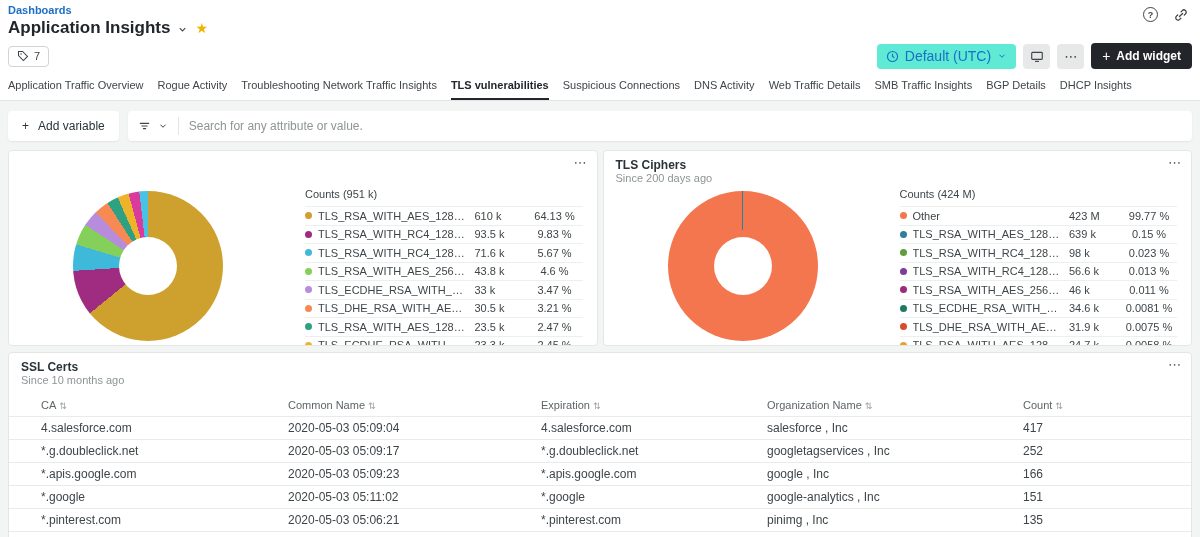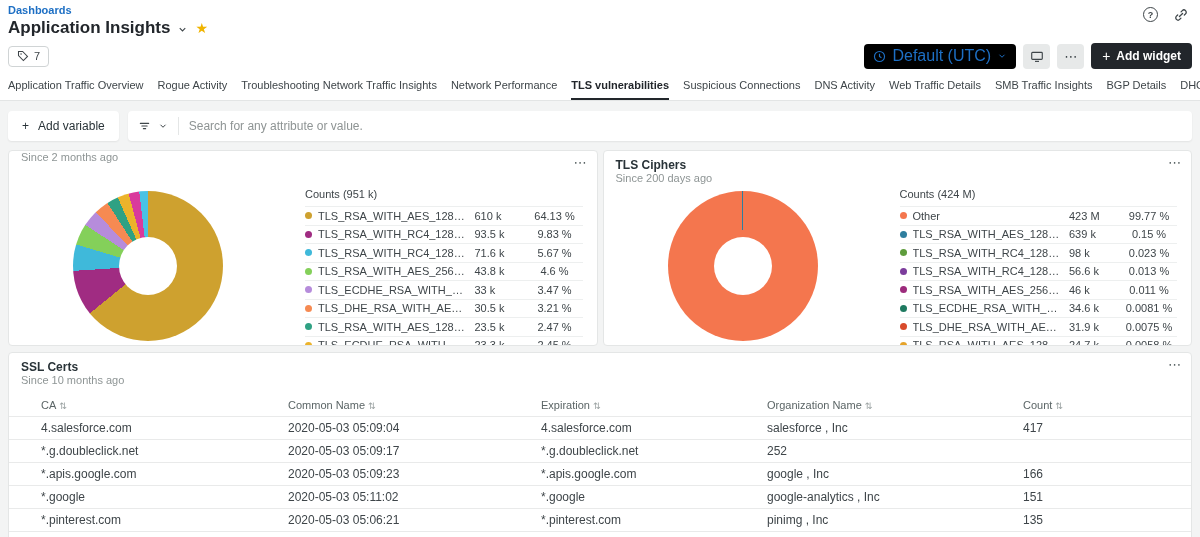--- a/index.html
+++ b/index.html
@@ -18,22 +18,22 @@
   .title-caret { color:#3E4549; margin-top:3px; }
   .star { color:#F0B400; font-size:14px; line-height:14px; cursor:pointer; }
   .top-icons { position:absolute; top:7px; right:12px; display:flex; gap:16px; align-items:center; color:#3E4549; }
   .help-circ { width:15px; height:15px; border:1.4px solid #3E4549; border-radius:50%;
                font-size:9px; font-weight:bold; display:flex; align-items:center; justify-content:center; cursor:pointer; }
 
   .row2 { display:flex; justify-content:space-between; align-items:center; padding:5px 8px 4px 8px; }
   .tag-pill { display:inline-flex; align-items:center; gap:5px; border:1px solid #D0D4D5; border-radius:4px;
               height:21px; padding:0 8px; font-size:11px; color:#3E4549; background:#fff; cursor:pointer; }
   .controls { display:flex; align-items:center; gap:7px; }
-  .tz-pill { display:flex; align-items:center; gap:6px; background:#000000; color:#1D6FC4;
-             border-radius:4px; height:25px; padding:0 9px; font-size:16px; cursor:pointer; }
+  .tz-pill { display:flex; align-items:center; gap:6px; background:#5eead4; color:#1D6FC4;
+             border-radius:4px; height:25px; padding:0 9px; font-size:14px; cursor:pointer; }
   .icon-btn { width:27px; height:25px; background:#E7E9E9; border-radius:4px; display:flex;
               align-items:center; justify-content:center; color:#3E4549; cursor:pointer; font-size:13px; }
   .add-widget { display:flex; align-items:center; gap:6px; background:#22262B; color:#fff; border-radius:4px;
                 height:26px; padding:0 11px; font-size:12px; font-weight:bold; cursor:pointer; border:none; }
   .add-widget .plus { font-size:14px; font-weight:normal; }
 
   .tabs { display:flex; gap:14px; padding:0 8px; border-bottom:1px solid #E3E5E5; margin-top:1px; }
   .tab { font-size:11px; color:#3E4549; padding:5px 0 7px 0; white-space:nowrap; cursor:pointer;
          border-bottom:2px solid transparent; }
   .tab.active { color:#22262B; font-weight:bold; border-bottom:2px solid #22262B; }
@@ -138,21 +138,20 @@
       <span class="plus">+</span>
       <span>Add widget</span>
     </button>
   </span>
 </div>
 
 <div class="tabs" id="tabs">
     <div class="tab">Application Traffic Overview</div>
     <div class="tab">Rogue Activity</div>
     <div class="tab">Troubleshooting Network Traffic Insights</div>
-    <div class="tab">Network Performance</div>
     <div class="tab active">TLS vulnerabilities</div>
     <div class="tab">Suspicious Connections</div>
     <div class="tab">DNS Activity</div>
     <div class="tab">Web Traffic Details</div>
     <div class="tab">SMB Traffic Insights</div>
     <div class="tab">BGP Details</div>
     <div class="tab">DHCP Insights</div>
   </div>
 
 <div class="content">
@@ -173,21 +172,20 @@
             <polyline points="4,6 8,10 12,6" fill="none" stroke="#3E4549" stroke-width="1.6"></polyline>
           </svg>
       </span>
       <input class="search-input" placeholder="Search for any attribute or value." style="">
     </div>
   </div>
 
   <div class="cards-row">
 
     <div class="card half">
-      <div class="card-sub">Since 2 months ago</div>
       <span class="dots-btn">⋯</span>
       <div class="donut" id="donut-0" style="background: conic-gradient(rgb(206, 161, 47) 0deg, rgb(206, 161, 47) 230.868deg, rgb(160, 44, 130) 230.868deg, rgb(160, 44, 130) 266.256deg, rgb(63, 185, 218) 266.256deg, rgb(63, 185, 218) 286.668deg, rgb(132, 208, 90) 286.668deg, rgb(132, 208, 90) 303.228deg, rgb(182, 140, 219) 303.228deg, rgb(182, 140, 219) 315.72deg, rgb(246, 138, 82) 315.72deg, rgb(246, 138, 82) 327.276deg, rgb(47, 161, 131) 327.276deg, rgb(47, 161, 131) 336.168deg, rgb(236, 179, 43) 336.168deg, rgb(236, 179, 43) 344.988deg, rgb(217, 58, 156) 344.988deg, rgb(217, 58, 156) 353.268deg, rgb(73, 194, 229) 353.268deg, rgb(73, 194, 229) 360deg);"></div>
       <div class="legend">
         <div class="legend-header">Counts (951 k)</div>
         <div id="legend-0">
             <div class="legend-row">
               <span class="legend-dot" style="background: rgb(206, 161, 47);"></span>
               <span class="legend-label">TLS_RSA_WITH_AES_128_CBC_SHA, null, null</span>
               <span class="legend-val">610 k</span>
               <span class="legend-pct">64.13 %</span>
@@ -316,20 +314,21 @@
             <div class="td">4.salesforce.com</div>
             <div class="td">2020-05-03 05:09:04</div>
             <div class="td">4.salesforce.com</div>
             <div class="td">salesforce , Inc</div>
             <div class="td">417</div>
           </div>
           <div class="tbl-row">
             <div class="td">*.g.doubleclick.net</div>
             <div class="td">2020-05-03 05:09:17</div>
             <div class="td">*.g.doubleclick.net</div>
+            <div class="td">googletagservices , Inc</div>
             <div class="td">252</div>
           </div>
           <div class="tbl-row">
             <div class="td">*.apis.google.com</div>
             <div class="td">2020-05-03 05:09:23</div>
             <div class="td">*.apis.google.com</div>
             <div class="td">google , Inc</div>
             <div class="td">166</div>
           </div>
           <div class="tbl-row">

